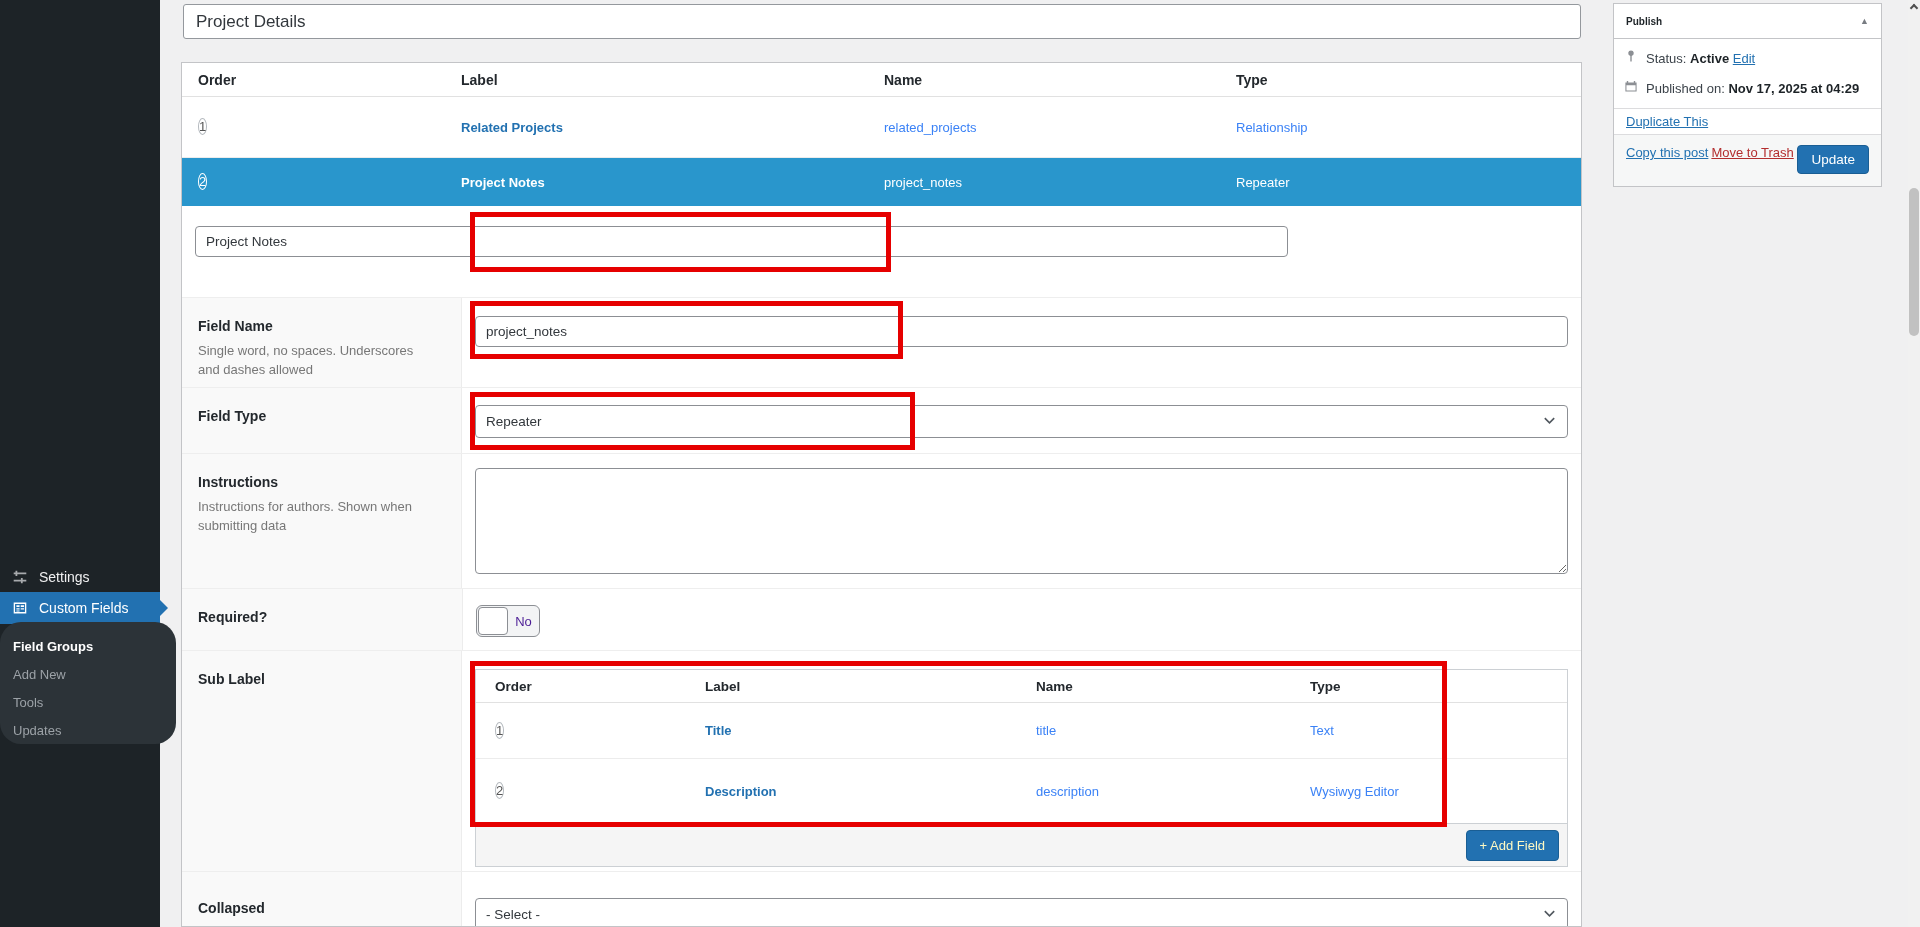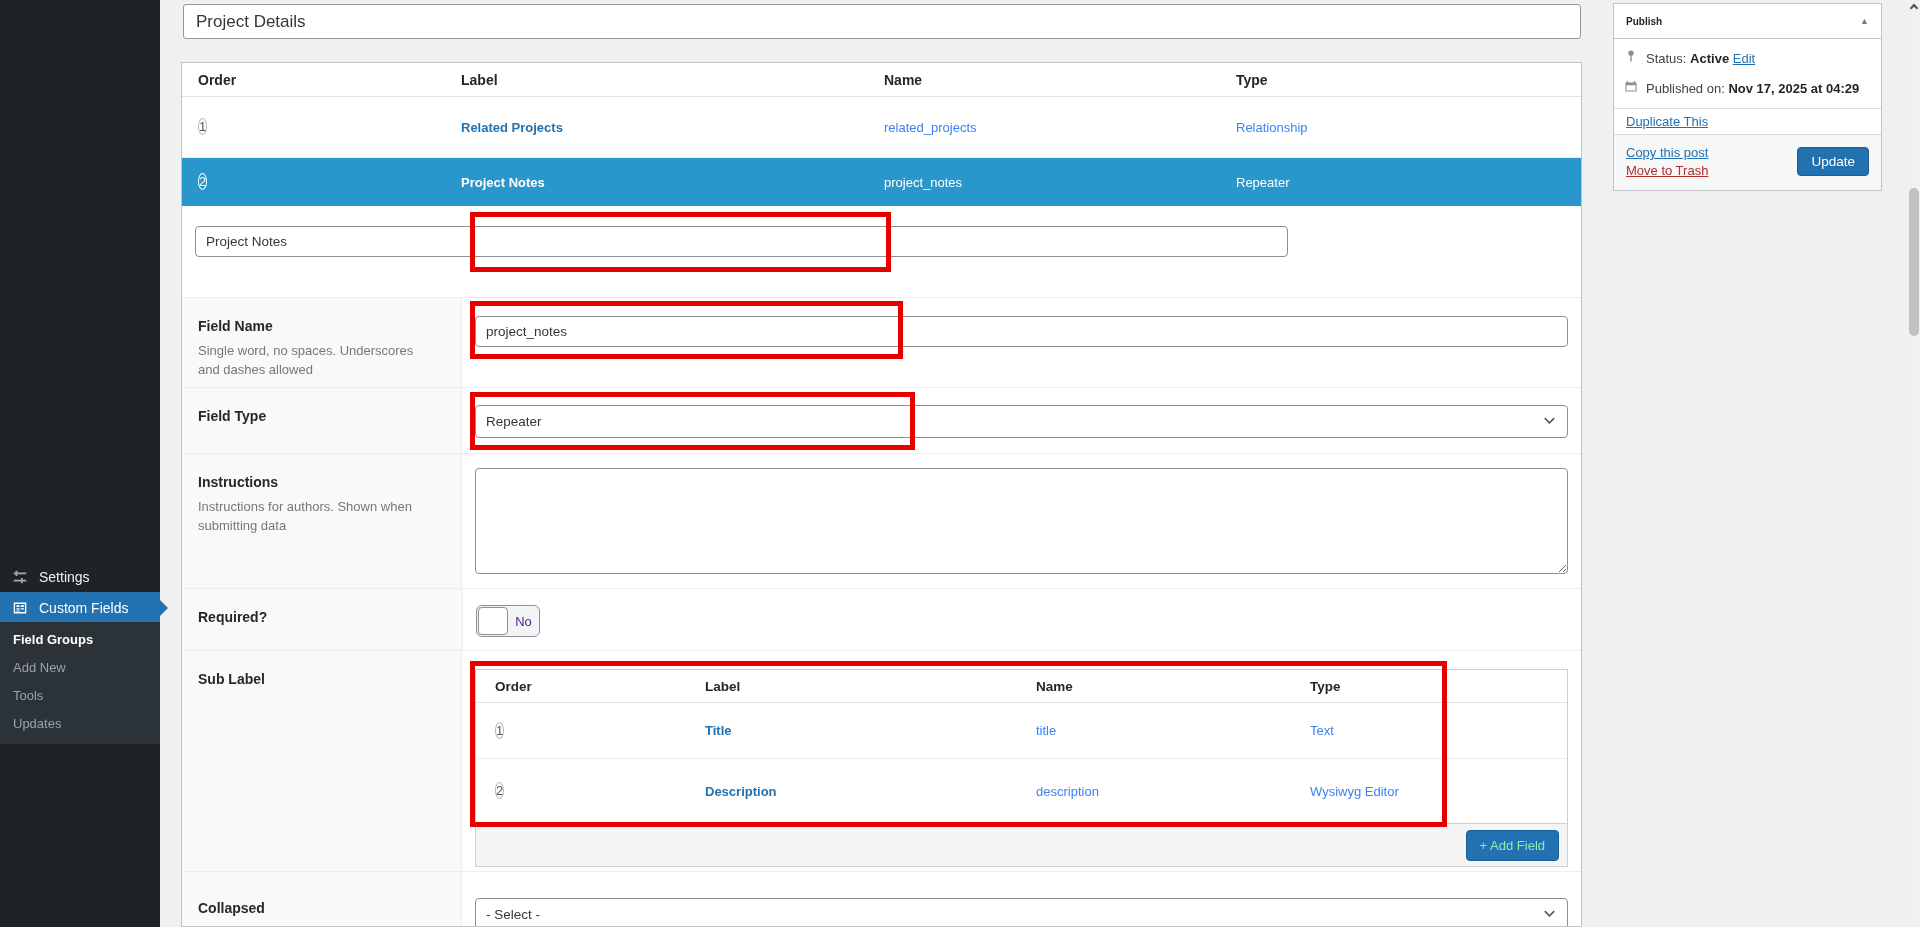--- a/index.html
+++ b/index.html
@@ -7,21 +7,21 @@
   body { font-family:"Liberation Sans", sans-serif; background:#f0f0f1; color:#3c434a; font-size:13px; }
   .screen { position:relative; width:1920px; height:927px; overflow:hidden; }
 
   
   .adminmenu { position:absolute; left:0; top:0; width:160px; height:927px; background:#1d2327; }
   .menu-item { position:absolute; left:0; width:160px; height:32px; display:flex; align-items:center; gap:9px; padding-left:10px; color:#f0f0f1; font-size:14px; cursor:pointer; }
   .menu-item .mi-icon { width:20px; display:flex; justify-content:center; }
   .menu-item.active { background:#2271b1; color:#fff; }
   .notch { position:absolute; right:-8px; top:50%; margin-top:-9px; width:0; height:0;
            border-top:9px solid transparent; border-bottom:9px solid transparent; border-left:9px solid #2271b1; }
-  .submenu { position:absolute; left:0; top:622px; width:160px; height:122px; background:#2c3338; padding-top:4px; }
+  .submenu { position:absolute; left:0; top:622px; width:176px; height:122px; background:#2c3338; padding-top:11px;border-radius:21px; }
   .submenu-item { display:block; padding:6px 12px 6px 13px; color:#9ca2a7; font-size:13px; line-height:16px; cursor:pointer; }
   .submenu-item.current { color:#fff; font-weight:bold; }
 
   
   .title-input { position:absolute; left:183px; top:4px; width:1398px; height:35px; border:1px solid #94989d; border-radius:3px;
                  padding:0 12px; font-size:17px; color:#32373c; background:#fff; font-family:"Liberation Sans",sans-serif; }
 
   
   .fields-panel { position:absolute; left:181px; top:62px; width:1401px; height:865px; background:#fff; border:1px solid #c3c4c7; overflow:hidden; }
 
@@ -61,37 +61,37 @@
   .sub-head { display:flex; height:33px; align-items:center; border-bottom:1px solid #e1e1e1; font-weight:bold; font-size:13.5px; color:#23282d; }
   .scol-order { width:229px; padding-left:19px; }
   .scol-label { width:331px; }
   .scol-name  { width:274px; }
   .scol-type  { flex:1; }
   .sub-row { display:flex; align-items:center; border-bottom:1px solid #ececec; }
   .sub-row-1 { height:56px; }
   .sub-row-2 { height:64px; border-bottom:none; }
   .sub-row .num-circle { width:26px; height:26px; line-height:24px; }
   .sub-footer { width:1093px; height:43px; background:#f5f5f5; border:1px solid #ccd0d4; border-top:none; display:flex; justify-content:flex-end; align-items:center; padding-right:8px; }
-  .btn-blue { background:#2271b1; color:#86efac; border:1px solid #1a5e94; border-radius:4px; font-size:13px; padding:7px 13px; cursor:pointer; font-family:"Liberation Sans",sans-serif; }
+  .btn-blue { background:#2271b1; color:#fef9c3; border:1px solid #1a5e94; border-radius:4px; font-size:13px; padding:7px 13px; cursor:pointer; font-family:"Liberation Sans",sans-serif; }
 
   
   .annotation { position:absolute; border:5px solid #e60000; pointer-events:none; z-index:20; }
 
   
   .publish-panel { position:absolute; left:1613px; top:3px; width:269px; background:#fff; border:1px solid #c3c4c7; }
   .pp-header { height:35px; display:flex; align-items:center; justify-content:space-between; padding:0 12px; border-bottom:1px solid #c3c4c7; }
   .pp-header h3 { font-size:10px; color:#1d2327; }
   .pp-toggle { color:#787c82; font-size:9px; cursor:pointer; }
   .pp-body { padding:10px 12px 8px 10px; }
   .pp-row { display:flex; align-items:flex-end; gap:8px; margin-bottom:13px; color:#3c434a; font-size:13px; }
   .pp-row b { color:#1d2327; }
   .pp-link { color:#2271b1; text-decoration:underline; cursor:pointer; font-size:13px; }
   .pp-dup { border-top:1px solid #dcdcde; padding:5px 12px; }
   .pp-actions { border-top:1px solid #dcdcde; background:#f6f7f7; padding:10px 12px 12px; display:flex; justify-content:space-between; }
-  .pp-actions-links { display:flex; flex-direction:column; gap:3px; }
+  .pp-actions-links { display:flex; gap:3px; }
   .pp-trash { color:#b32d2e; text-decoration:underline; cursor:pointer; font-size:13px; }
   .btn-update { background:#2271b1; color:#fff; border:1px solid #1a5e94; border-radius:4px; font-size:13.5px; padding:6px 13px; cursor:pointer; align-self:center; font-family:"Liberation Sans",sans-serif; }
 
   
   .scrollbar { position:absolute; right:0; top:0; width:12px; height:927px; background:#f1f1f1; }
   .sb-arrow { position:absolute; top:5px; left:3px; width:6px; height:6px; border-left:2px solid #505050; border-top:2px solid #505050; transform:rotate(45deg); }
   .sb-thumb { position:absolute; top:188px; left:1px; width:10px; height:148px; background:#c1c1c1; border-radius:5px; cursor:grab; }
 </style>
 </head>
 <body>

